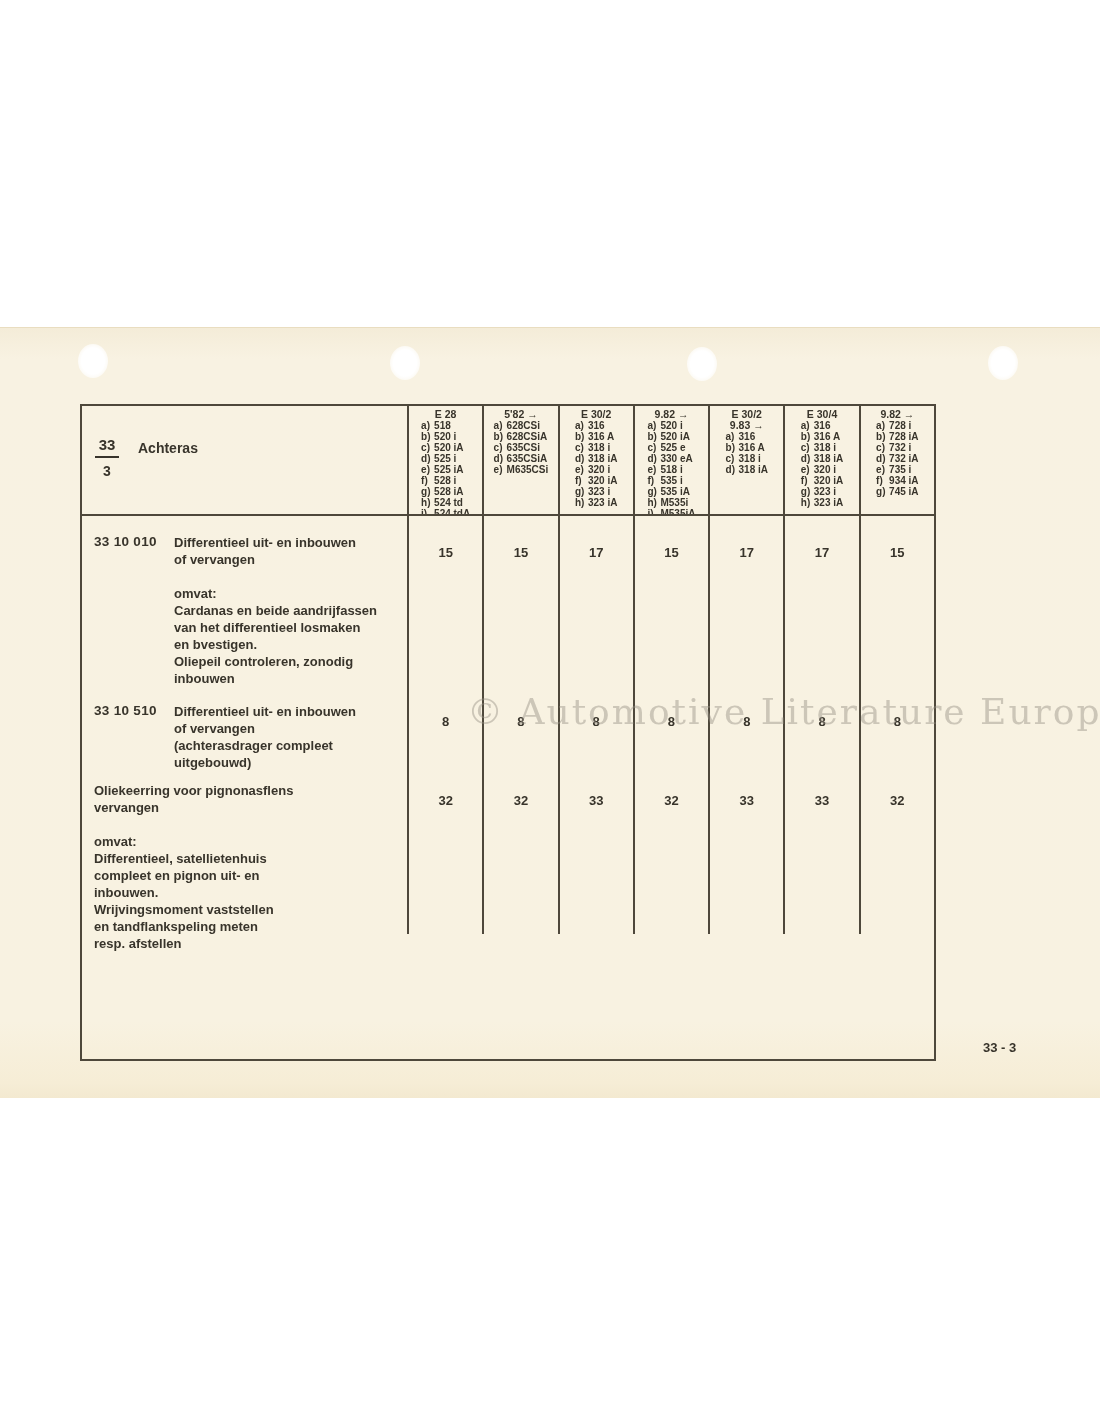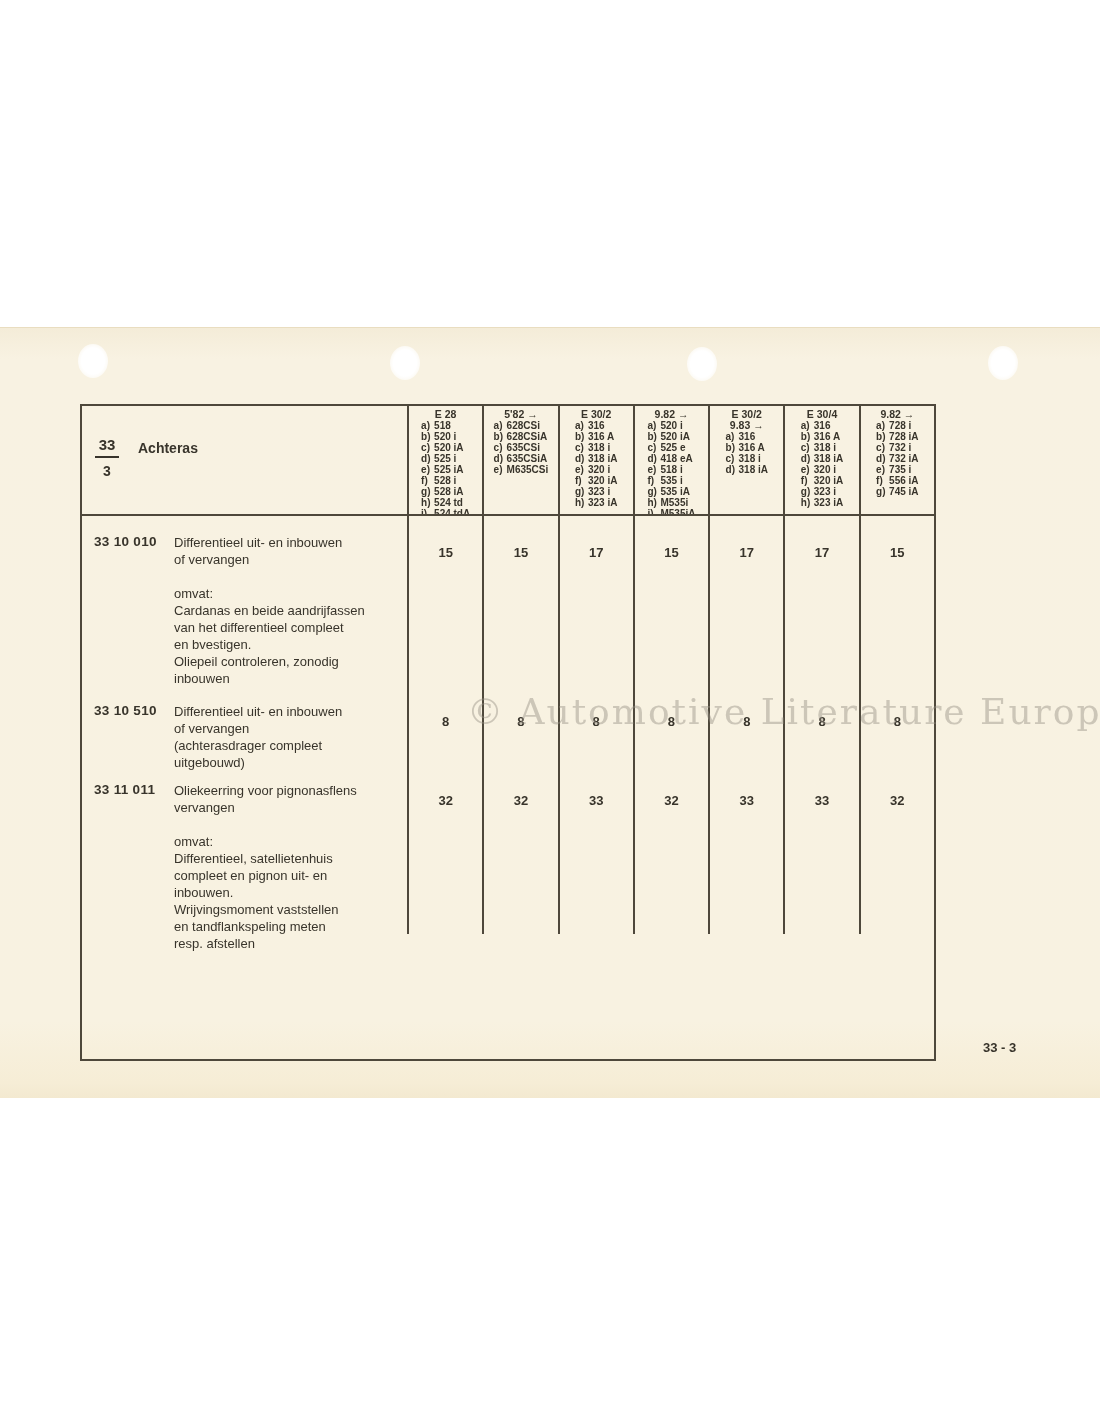--- a/index.html
+++ b/index.html
@@ -45,21 +45,21 @@
   .col-title{font-size:10.5px;font-weight:700;line-height:11px;white-space:nowrap;}
   .model-list{display:inline-block;text-align:left;}
   .model-line{display:flex;font-size:10px;font-weight:700;line-height:11px;white-space:nowrap;}
   .m-lbl{width:13px;flex:none;}
   .m-name{flex:none;}
   .val-col{flex:1;border-left:2px solid #4e483b;box-sizing:border-box;position:relative;}
   .cell-value{position:absolute;left:0;right:0;text-align:center;font-size:13px;font-weight:700;margin-top:11px;}
   .op-block{position:absolute;left:12px;display:flex;}
   .op-code{width:80px;flex:none;font-size:13.5px;font-weight:700;letter-spacing:0.3px;}
   .op-lines{width:232px;}
-  .op-line{font-size:13px;font-weight:400;line-height:17px;white-space:nowrap;}
+  .op-line{font-size:13px;font-weight:700;line-height:17px;white-space:nowrap;}
   .watermark{
     position:absolute;left:467px;top:363px;
     font-family:"DejaVu Serif","Liberation Serif",serif;
     font-size:36px;letter-spacing:2px;white-space:nowrap;
     color:rgba(150,145,133,0.45);
   }
   .page-num{position:absolute;left:983px;top:712px;font-size:13px;font-weight:700;color:#38342b;}
 </style>
 </head>
 <body>
@@ -154,21 +154,21 @@
               <span class="m-lbl">a)</span>
               <span class="m-name">520 i</span>
             </div><div class="model-line">
               <span class="m-lbl">b)</span>
               <span class="m-name">520 iA</span>
             </div><div class="model-line">
               <span class="m-lbl">c)</span>
               <span class="m-name">525 e</span>
             </div><div class="model-line">
               <span class="m-lbl">d)</span>
-              <span class="m-name">418 eA</span>
+              <span class="m-name">330 eA</span>
             </div><div class="model-line">
               <span class="m-lbl">e)</span>
               <span class="m-name">518 i</span>
             </div><div class="model-line">
               <span class="m-lbl">f)</span>
               <span class="m-name">535 i</span>
             </div><div class="model-line">
               <span class="m-lbl">g)</span>
               <span class="m-name">535 iA</span>
             </div><div class="model-line">
@@ -226,54 +226,53 @@
               <span class="m-lbl">c)</span>
               <span class="m-name">732 i</span>
             </div><div class="model-line">
               <span class="m-lbl">d)</span>
               <span class="m-name">732 iA</span>
             </div><div class="model-line">
               <span class="m-lbl">e)</span>
               <span class="m-name">735 i</span>
             </div><div class="model-line">
               <span class="m-lbl">f)</span>
-              <span class="m-name">556 iA</span>
+              <span class="m-name">934 iA</span>
             </div><div class="model-line">
               <span class="m-lbl">g)</span>
               <span class="m-name">745 iA</span>
             </div></div></div>
       </div>
     <div class="body-row">
       <div class="desc-body">
 
       <div class="op-block" style="top: 18px;">
             <span class="op-code">33 10 010</span>
             <div class="op-lines">
               <div class="op-line">Differentieel uit- en inbouwen</div>
               <div class="op-line">of vervangen</div>
               <div class="op-line">&nbsp;</div>
               <div class="op-line">omvat:</div>
               <div class="op-line">Cardanas en beide aandrijfassen</div>
-              <div class="op-line">van het differentieel compleet</div>
+              <div class="op-line">van het differentieel losmaken</div>
               <div class="op-line">en bvestigen.</div>
               <div class="op-line">Oliepeil controleren, zonodig</div>
               <div class="op-line">inbouwen</div>
             </div>
           </div>
           <div class="op-block" style="top: 187px;">
             <span class="op-code">33 10 510</span>
             <div class="op-lines">
               <div class="op-line">Differentieel uit- en inbouwen</div>
               <div class="op-line">of vervangen</div>
               <div class="op-line">(achterasdrager compleet</div>
               <div class="op-line">uitgebouwd)</div>
             </div>
           </div>
           <div class="op-block" style="top: 266px;">
-            <span class="op-code">33 11 011</span>
             <div class="op-lines">
               <div class="op-line">Oliekeerring voor pignonasflens</div>
               <div class="op-line">vervangen</div>
               <div class="op-line">&nbsp;</div>
               <div class="op-line">omvat:</div>
               <div class="op-line">Differentieel, satellietenhuis</div>
               <div class="op-line">compleet en pignon uit- en</div>
               <div class="op-line">inbouwen.</div>
               <div class="op-line">Wrijvingsmoment vaststellen</div>
               <div class="op-line">en tandflankspeling meten</div>

